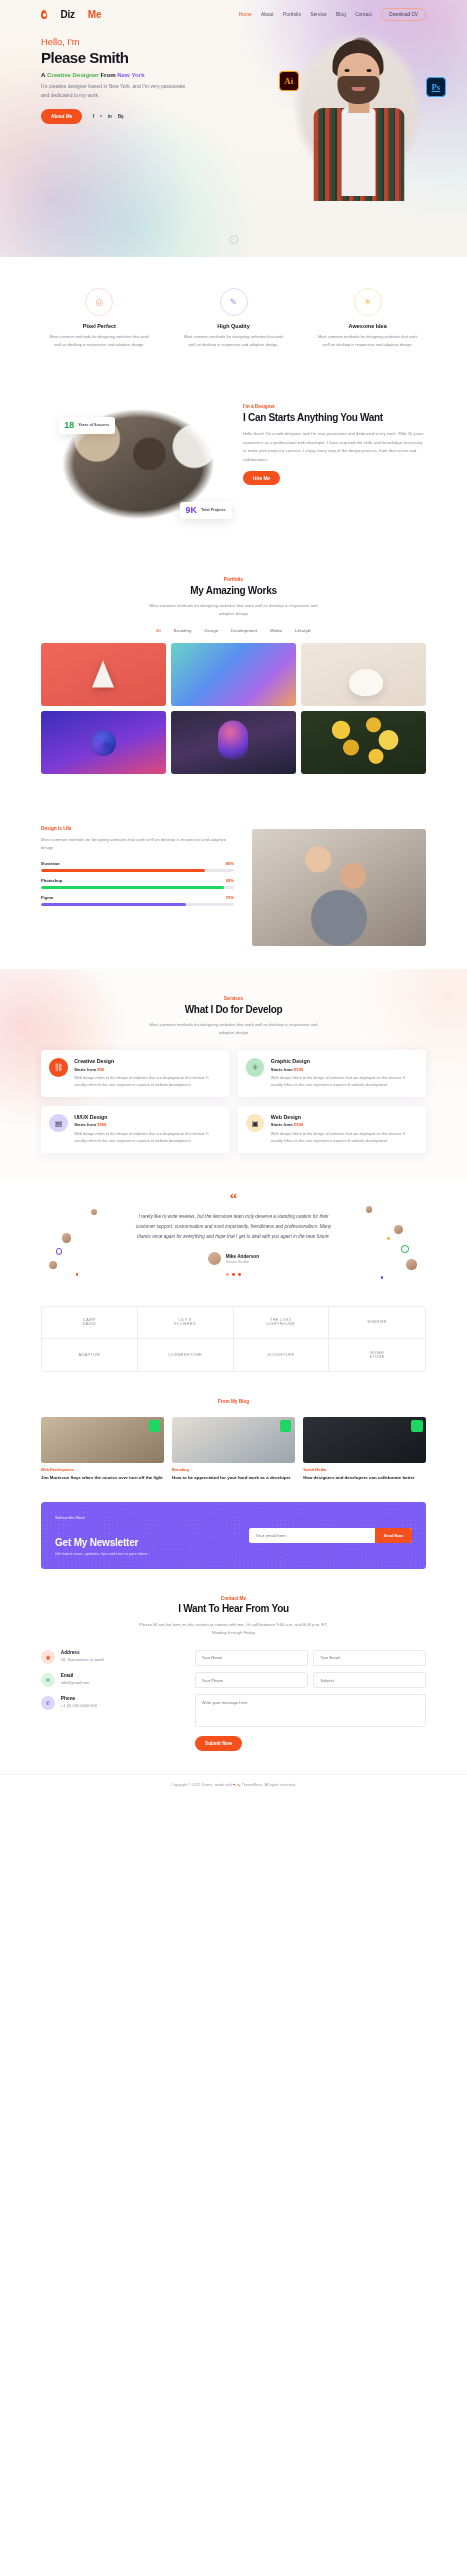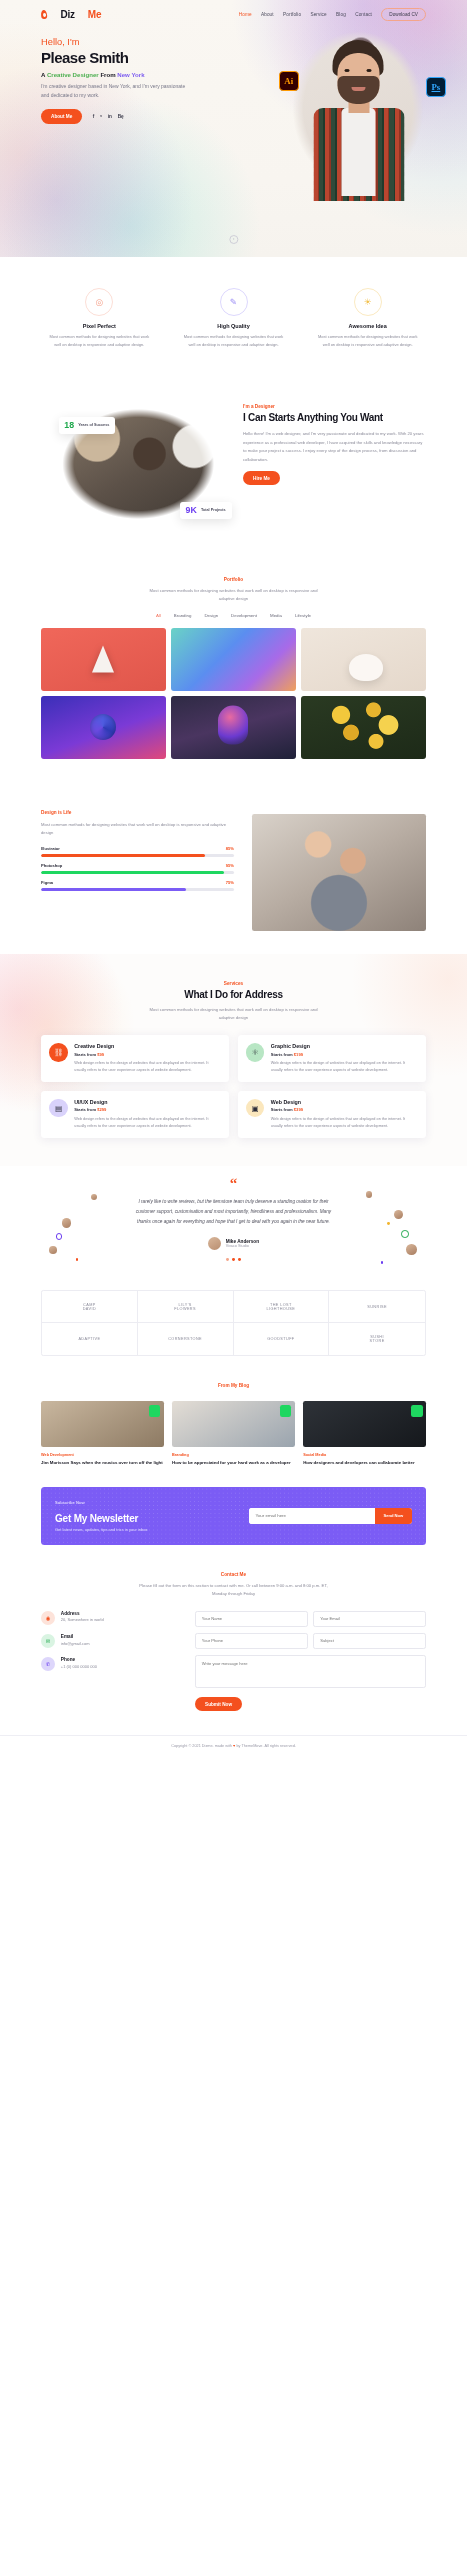--- a/index.html
+++ b/index.html
@@ -252,21 +252,21 @@
   .pi2{background:linear-gradient(150deg,#e3ddd5,#9aa4ae);}
   .pi3{background:linear-gradient(150deg,#2e3238,#15181c);}
   .post-badge { position:absolute; right:3.5px; top:3.5px; width:11.7px;height:11.7px;border-radius:2.3px;background:#1ed760;}
   .post-cat { font-size:3.8px; color:#f4501e; font-weight:700; margin-top:5.3px;}
   .post-title { font-size:4.4px; line-height:1.6; color:#15151f; font-weight:700; margin-top:2.3px;}
 
   
   .news { background:#7b5cf5; border-radius:3.5px; padding:13px 14px; display:flex; align-items:center; justify-content:space-between;
     background-image:radial-gradient(rgba(255,255,255,.18) 0.6px, transparent 0.6px); background-size:4.1px 4.1px;}
   .news-eyebrow { color:#ddd4ff; font-size:4.1px; font-weight:700;}
-  .news-title { color:#fff; font-size:10px; font-weight:700; margin-top:8px; letter-spacing:-0.2px;}
+  .news-title { color:#fff; font-size:10px; font-weight:700; margin-top:17px; letter-spacing:-0.2px;}
   .news-sub { color:#e3dcff; font-size:4px; margin-top:2.9px;}
   .news-form { display:flex; background:#fff; border-radius:2.9px; overflow:hidden; width:163px;}
   .news-form input { flex:1; border:none; outline:none; padding:5.3px 6.4px; font-size:4.4px; color:#4b4b5c; font-family:inherit;}
   .news-form button { background:#f4501e; color:#fff; border:none; font-size:4.1px; font-weight:700; padding:0 8.8px; cursor:pointer;}
 
   
   .contact-grid { display:flex; gap:20px; margin-top:13px; padding-bottom:23.4px;}
   .c-left { width:134px; flex:none; }
   .c-item { display:flex; gap:5.8px; align-items:flex-start; margin-bottom:9.3px;}
   .c-ico { width:14px;height:14px;border-radius:50%;flex:none;display:flex;align-items:center;justify-content:center;font-size:5.3px;}
@@ -384,20 +384,21 @@
         <div class="h2">I Can Starts Anything You Want</div>
         <div class="p-body">Hello there! I'm a web designer, and I'm very passionate and dedicated to my work. With 20 years experience as a professional web developer, I have acquired the skills and knowledge necessary to make your project a success. I enjoy every step of the design process, from discussion and collaboration.</div>
         <button class="btn-orange" style="margin-top:7px">Hire Me</button>
       </div>
     </div>
   </div>
 
   <div class="container">
     <div class="sec-head">
       <div class="eyebrow">Portfolio</div>
+      <div class="h2">My Amazing Works</div>
       <div class="sub">Most common methods for designing websites that work well on desktop is responsive and adaptive design</div>
     </div>
     <div class="filters">
       <span class="active">All</span>
       <span>Branding</span>
       <span>Design</span>
       <span>Development</span>
       <span>Media</span>
       <span>Lifestyle</span>
     </div>
@@ -447,21 +448,21 @@
         </div>
       </div>
       <div class="skills-img"></div>
     </div>
   </div>
 
   <div class="services-wrap">
     <div class="container">
       <div class="sec-head">
         <div class="eyebrow">Services</div>
-        <div class="h2">What I Do for Address</div>
+        <div class="h2">What I Do for Develop</div>
         <div class="sub">Most common methods for designing websites that work well on desktop is responsive and adaptive design</div>
       </div>
       <div class="svc-grid">
         <div class="svc-card">
           <div class="svc-ico o">⛓</div>
           <div>
             <div class="svc-title">Creative Design</div>
             <div class="svc-price"><span>Starts from </span><span class="amt">$99</span></div>
             <div class="svc-desc">Web design refers to the design of websites that are displayed on the internet. It usually refers to the user experience aspects of website development.</div>
           </div>
@@ -574,20 +575,21 @@
       <div class="news-form">
         <input type="text" placeholder="Your email here" style="">
         <button>Send Now</button>
       </div>
     </div>
   </div>
 
   <div class="container">
     <div class="sec-head">
       <div class="eyebrow">Contact Me</div>
+      <div class="h2">I Want To Hear From You</div>
       <div class="sub" style="width:199px">Please fill out the form on this section to contact with me. Or call between 9:00 a.m. and 8:00 p.m. ET, Monday through Friday</div>
     </div>
     <div class="contact-grid">
       <div class="c-left">
         <div class="c-item">
           <div class="c-ico a">◉</div>
           <div>
             <div class="c-label">Address</div>
             <div class="c-val">20, Somewhere in world</div>
           </div>

